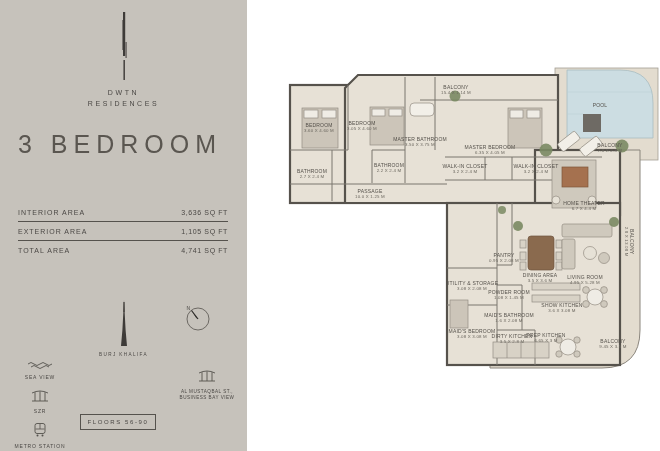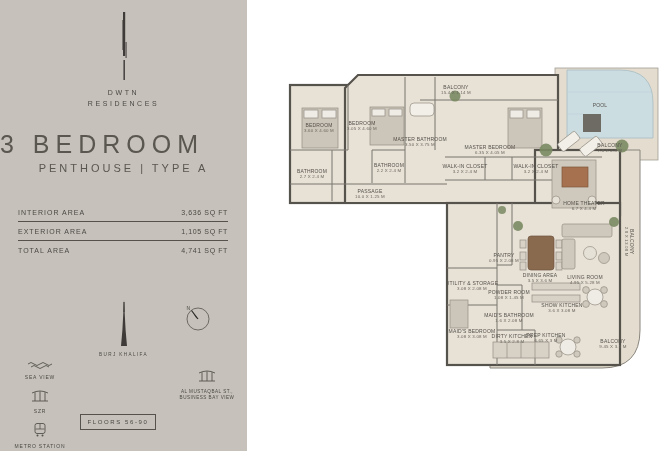--- a/index.html
+++ b/index.html
@@ -4,21 +4,21 @@
 <style>
   html,body{margin:0;padding:0;background:#fff;}
   #screen{position:relative;width:660px;height:451px;background:#ffffff;overflow:hidden;
           font-family:"Liberation Sans", sans-serif;color:#4b4845;}
 
   
   .sidebar{position:absolute;left:0;top:0;width:247px;height:451px;background:#c6c2bb;}
   .logo-wrap{position:absolute;left:0;top:12px;width:247px;text-align:center;}
   .brand{position:absolute;left:0;top:88px;width:247px;text-align:center;
          font-size:7px;letter-spacing:2.6px;color:#4b4845;line-height:1.5;}
-  .title{position:absolute;left:0;top:130px;width:240px;text-align:left;
+  .title{position:absolute;left:0;top:130px;width:240px;text-align:center;
          font-size:25px;letter-spacing:6px;color:#5a5650;font-weight:400;}
   .subtitle{position:absolute;left:0;top:162px;width:247px;text-align:center;
          font-size:11px;letter-spacing:3px;color:#5a5650;}
   .area-table{position:absolute;left:18px;top:203px;width:210px;}
   .area-row{display:flex;justify-content:space-between;align-items:center;
             height:18px;border-bottom:1px solid #55524d;font-size:7px;letter-spacing:1px;}
   .area-row:last-child{border-bottom:none;}
   .area-val{letter-spacing:.6px;}
   .burj{position:absolute;left:0;top:300px;width:247px;text-align:center;}
   .burj-label{font-size:4.6px;letter-spacing:1.4px;margin-top:2px;}
@@ -56,21 +56,20 @@
         <rect x="7.4" y="48" width="1.6" height="20" fill="#3e3b38" opacity="0.9"></rect>
       </svg>
     </div>
 
     <div class="brand">
       <div>DWTN</div>
       <div>RESIDENCES</div>
     </div>
 
     <div class="title">3 BEDROOM</div>
-    <div class="subtitle">PENTHOUSE | TYPE A</div>
 
     <div class="area-table">
       <div class="area-row">
         <span>INTERIOR AREA</span>
         <span class="area-val">3,636 SQ FT</span>
       </div>
       <div class="area-row">
         <span>EXTERIOR AREA</span>
         <span class="area-val">1,105 SQ FT</span>
       </div>

